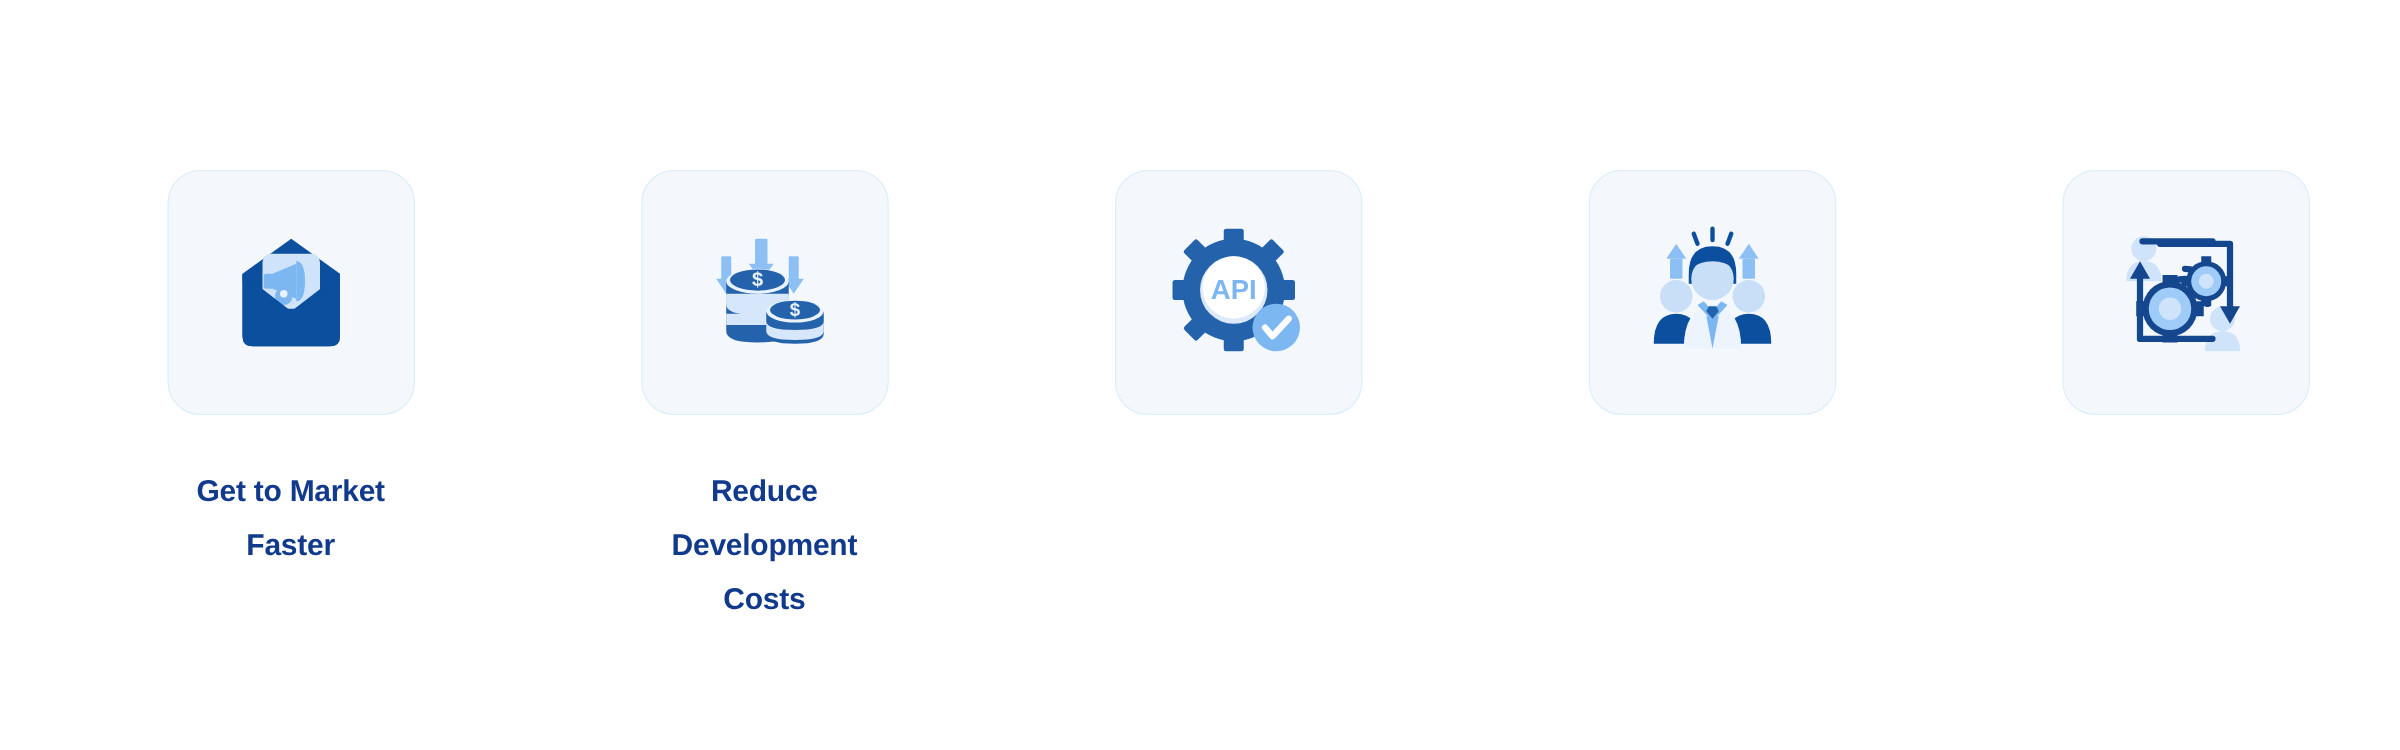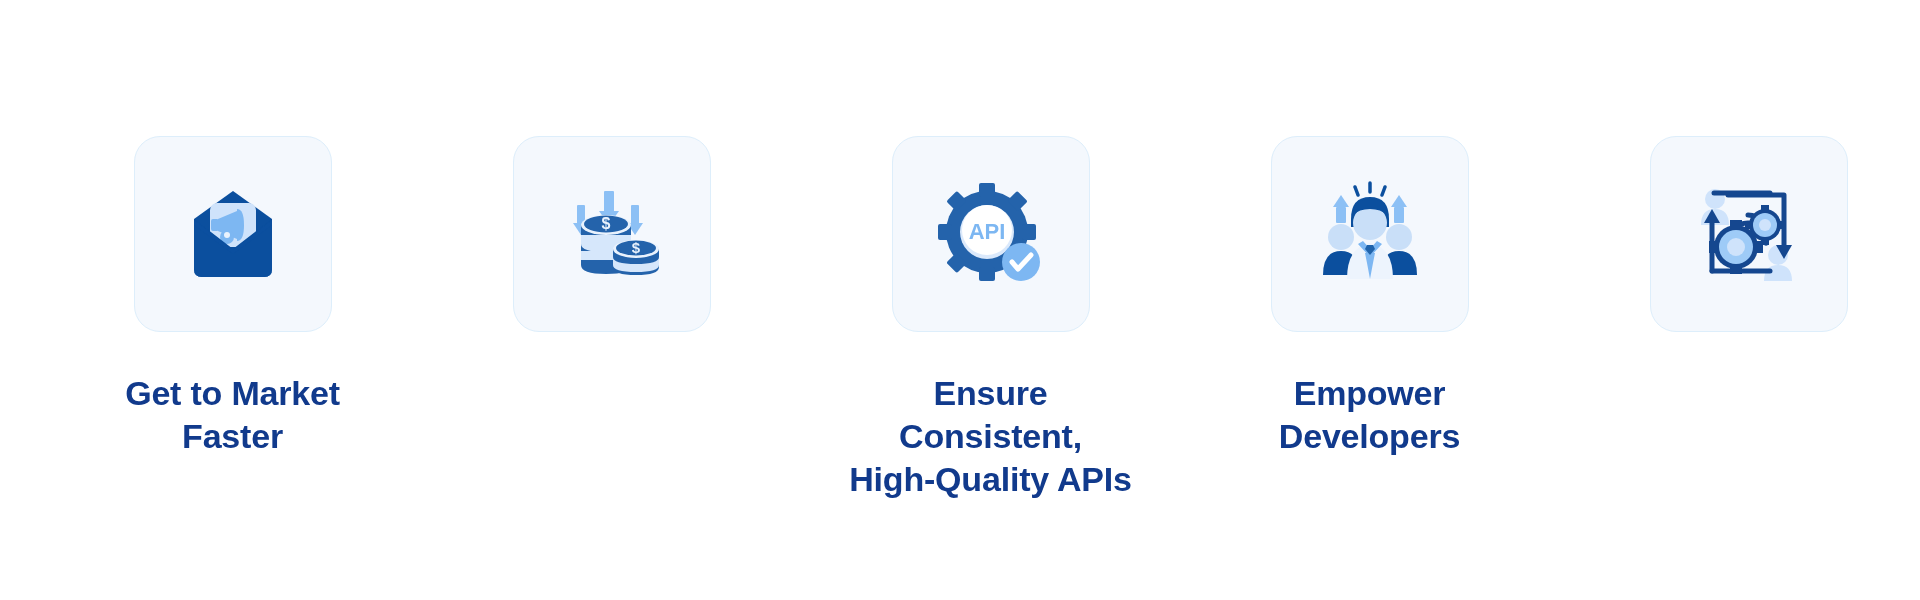--- a/index.html
+++ b/index.html
@@ -45,21 +45,21 @@
     display: flex;
     align-items: center;
     justify-content: center;
   }
   .icon-card svg {
     display: block;
   }
 
   .benefit-label {
     margin-top: 40px;
-    font-size: 34px;
+    font-size: 24px;
     line-height: 43px;
     font-weight: 700;
     color: #113a8c;
     text-align: center;
     letter-spacing: -0.2px;
     white-space: pre-line;
     width: 330px;
   }
 </style>
 </head>
@@ -119,20 +119,23 @@
           <g>
             <path d="M60 74 L60 92 Q60 100 83 100 Q106 100 106 92 L106 74 Z" fill="#2463ab"></path>
             <path d="M60 82 Q60 89 83 89 Q106 89 106 82 L106 90 Q106 97 83 97 Q60 97 60 90 Z" fill="#d6e7fb"></path>
             <ellipse cx="83" cy="74" rx="23" ry="9" fill="#e9f2fd"></ellipse>
             <ellipse cx="83" cy="73" rx="20" ry="7.5" fill="#2463ab"></ellipse>
             <text x="83" y="78" text-anchor="middle" font-family="'Liberation Sans', sans-serif" font-size="15" font-weight="700" fill="#e9f2fd">$</text>
           </g>
         </svg>
       </span>
     </div>
+    <div class="benefit-label">Reduce
+Development
+Costs</div>
   </div>
 
   <div class="benefit-item">
     <div class="icon-card">
       <span>
         <svg width="118" height="118" viewBox="0 0 118 118">
 
           <g fill="#2463ab">
             <circle cx="55" cy="57" r="41"></circle>
             <g>
@@ -148,23 +151,20 @@
           </g>
           <circle cx="55" cy="57" r="27" fill="#dbe9fb"></circle>
           <circle cx="55" cy="55" r="25" fill="#ffffff"></circle>
           <text x="55" y="64" text-anchor="middle" font-family="'Liberation Sans', sans-serif" font-size="22" font-weight="700" fill="#7db7f2">API</text>
 
           <circle cx="89" cy="87" r="19" fill="#7db7f2"></circle>
           <path d="M80 87 L86 94 L99 80" stroke="#ffffff" stroke-width="5" fill="none" stroke-linecap="round" stroke-linejoin="round"></path>
         </svg>
       </span>
     </div>
-    <div class="benefit-label">Ensure
-Consistent,
-High-Quality APIs</div>
   </div>
 
   <div class="benefit-item">
     <div class="icon-card">
       <span>
         <svg width="118" height="118" viewBox="0 0 118 118">
 
           <g stroke="#0b4f9e" stroke-width="3.5" stroke-linecap="round">
             <line x1="44" y1="12" x2="47" y2="20"></line>
             <line x1="59" y1="8" x2="59" y2="17"></line>
@@ -187,22 +187,20 @@
           <path d="M40 44 Q40 22 59 22 Q78 22 78 44 L78 52 L40 52 Z" fill="#0b4f9e"></path>
           <circle cx="59" cy="48" r="17" fill="#c9dff8"></circle>
           <path d="M42 40 Q42 24 59 24 Q76 24 76 40 Q70 34 59 34 Q48 34 42 40 Z" fill="#0b4f9e"></path>
           <path d="M36 104 Q36 72 59 68 Q82 72 82 104 Z" fill="#edf4fd"></path>
           <path d="M47 69 L59 82 L71 69 L66 66 L59 74 L52 66 Z" fill="#7db7f2"></path>
           <path d="M54 78 L64 78 L62 88 L59 104 L56 88 Z" fill="#7db7f2"></path>
           <path d="M54 74 L59 80 L64 74 L62 70 L56 70 Z" fill="#1f63ab"></path>
         </svg>
       </span>
     </div>
-    <div class="benefit-label">Empower
-Developers</div>
   </div>
 
   <div class="benefit-item">
     <div class="icon-card">
       <span>
         <svg width="118" height="118" viewBox="0 0 118 118">
 
           <g fill="#cfe3fb">
             <circle cx="25" cy="24" r="10"></circle>
             <path d="M11 50 Q11 34 25 34 Q39 34 39 50 Z"></path>

